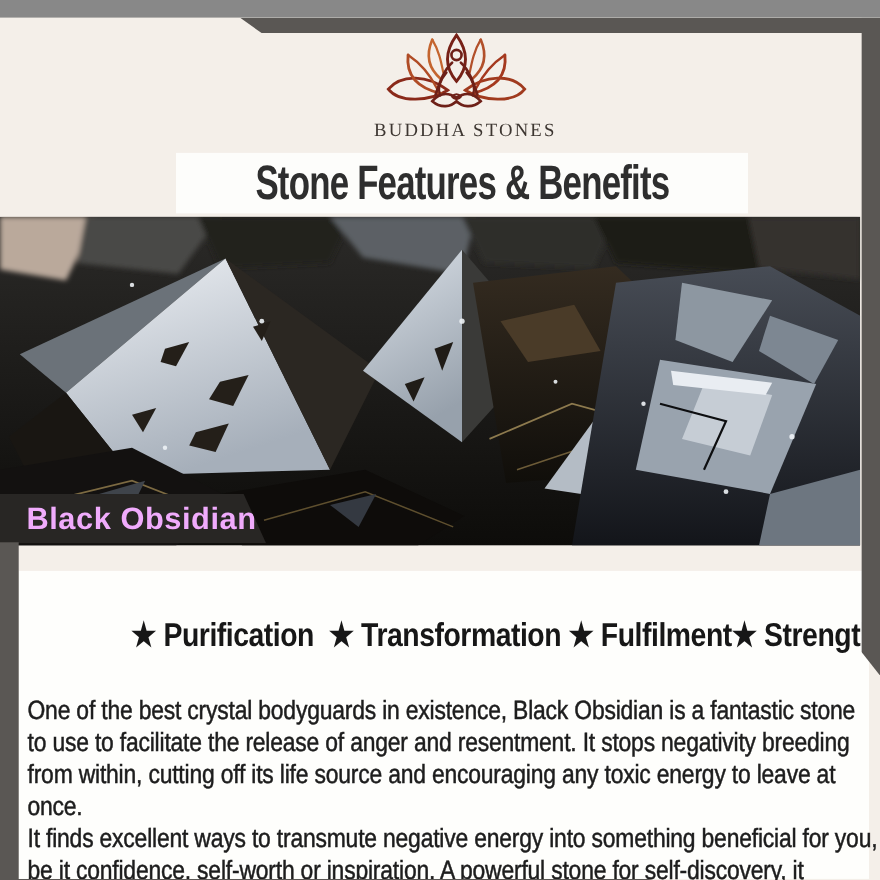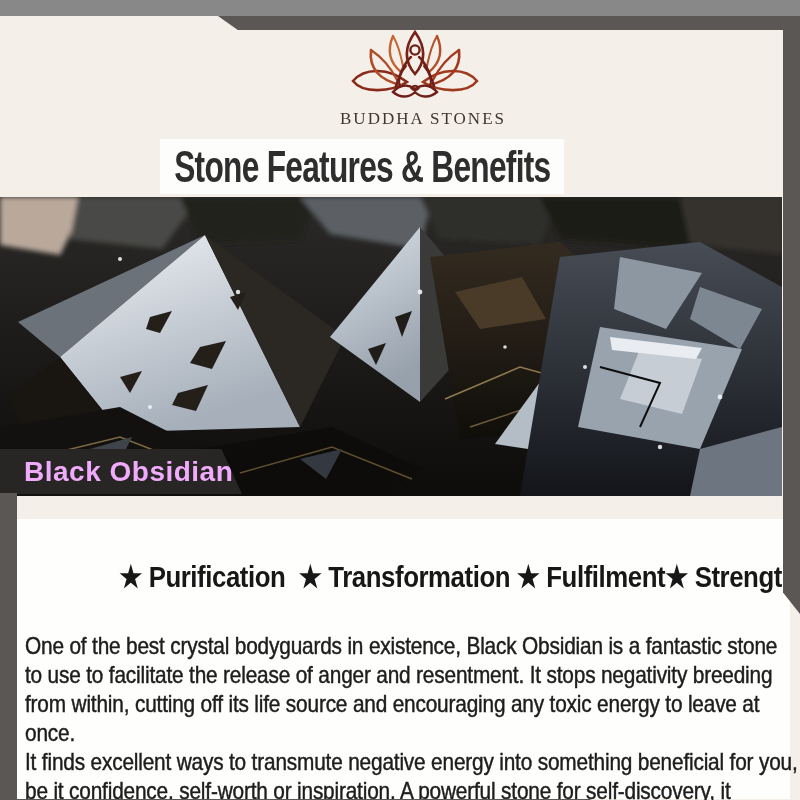--- a/index.html
+++ b/index.html
@@ -17,21 +17,21 @@
   .bar-left{left:0;top:477px;width:17px;height:323px;}
   .bar-bottom{left:0;top:783px;width:604px;height:17px;
     clip-path:polygon(0 0,97.7% 0,100% 100%,0 100%);}
   
   .logo{position:absolute;left:415px;top:14px;transform:translateX(-50%);
     width:140px;height:82px;}
   .brand-name{position:absolute;left:423px;top:93px;transform:translateX(-50%);
     font-family:"Liberation Serif",serif;font-size:17px;letter-spacing:2px;
     color:#3d3631;white-space:nowrap;}
   
-  .banner{position:absolute;left:160px;top:123px;width:404px;height:55px;
+  .banner{position:absolute;left:160px;top:123px;width:520px;height:55px;
     background:#fdfdfb;display:flex;align-items:center;justify-content:center;}
   .banner-title{display:inline-block;font-weight:bold;font-size:44px;
     color:#2e2e2e;white-space:nowrap;letter-spacing:-1px;
     transform:scaleX(0.72);transform-origin:center;}
   
   .photo{position:absolute;left:0;top:181px;width:782px;height:299px;display:block;}
   
   .label-tab{position:absolute;left:0;top:433px;width:242px;height:45px;
     background:#282624;clip-path:polygon(0 0,91.5% 0,100% 100%,0 100%);
     display:flex;align-items:center;}

